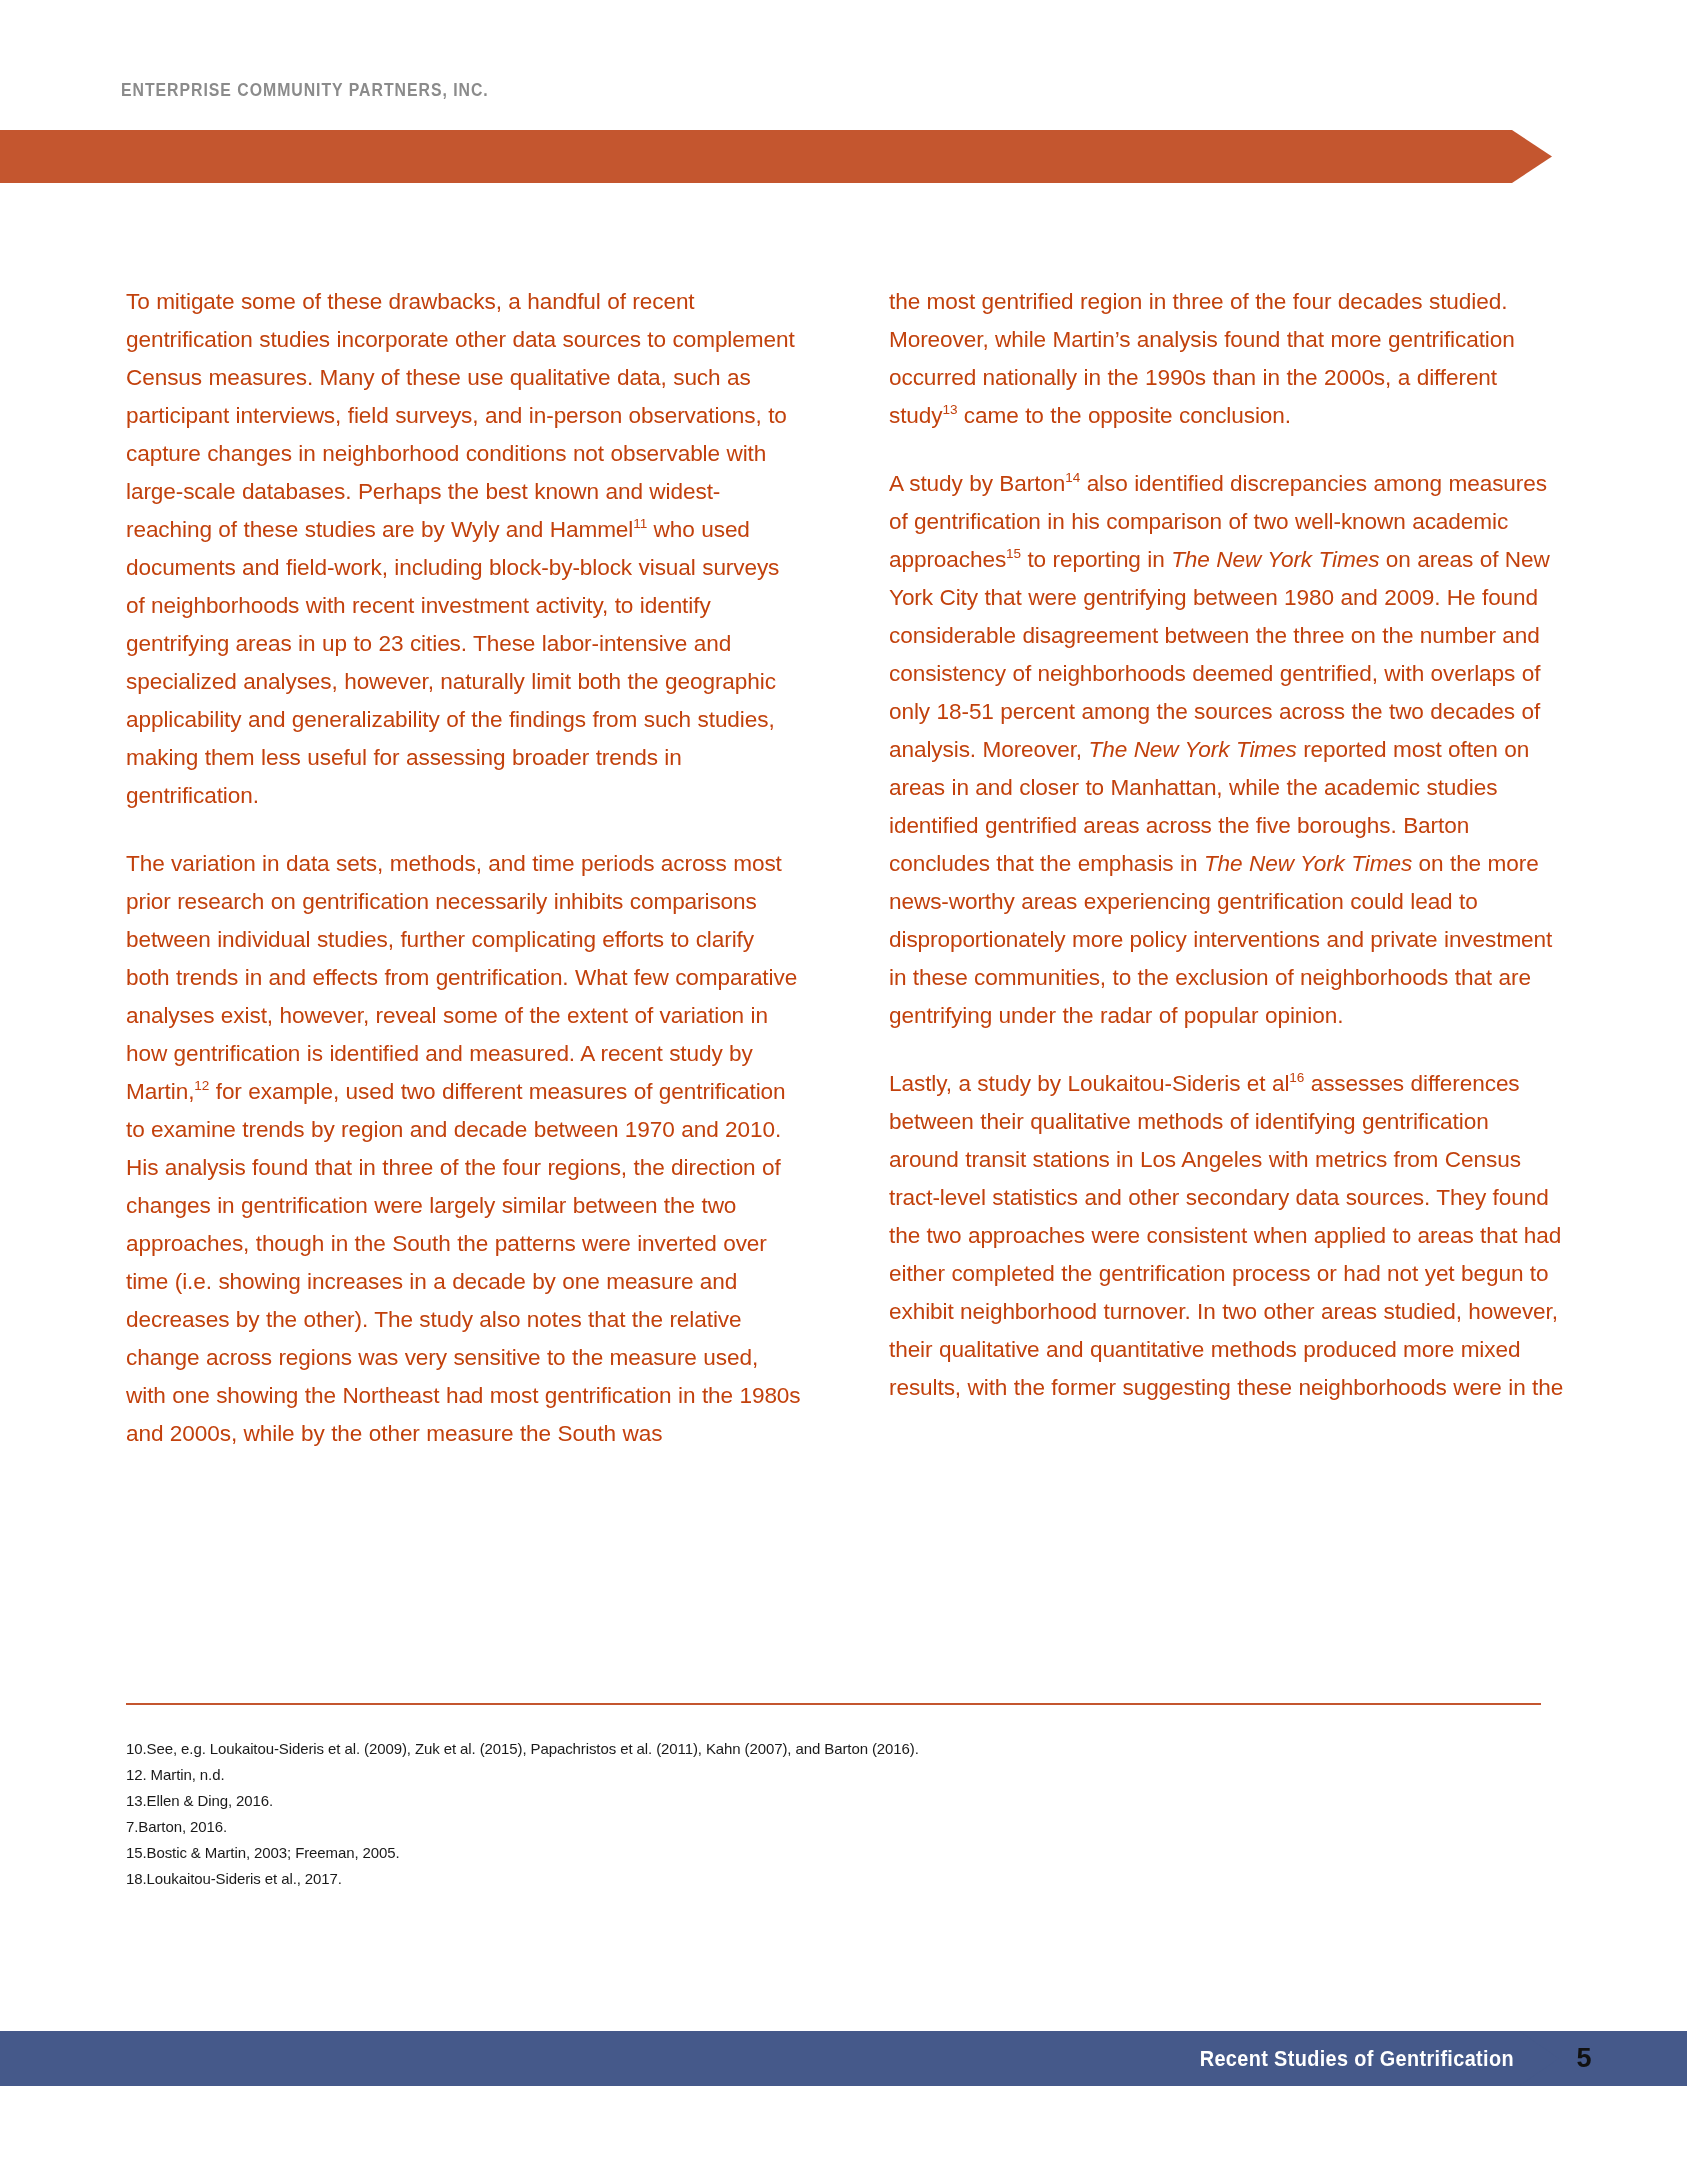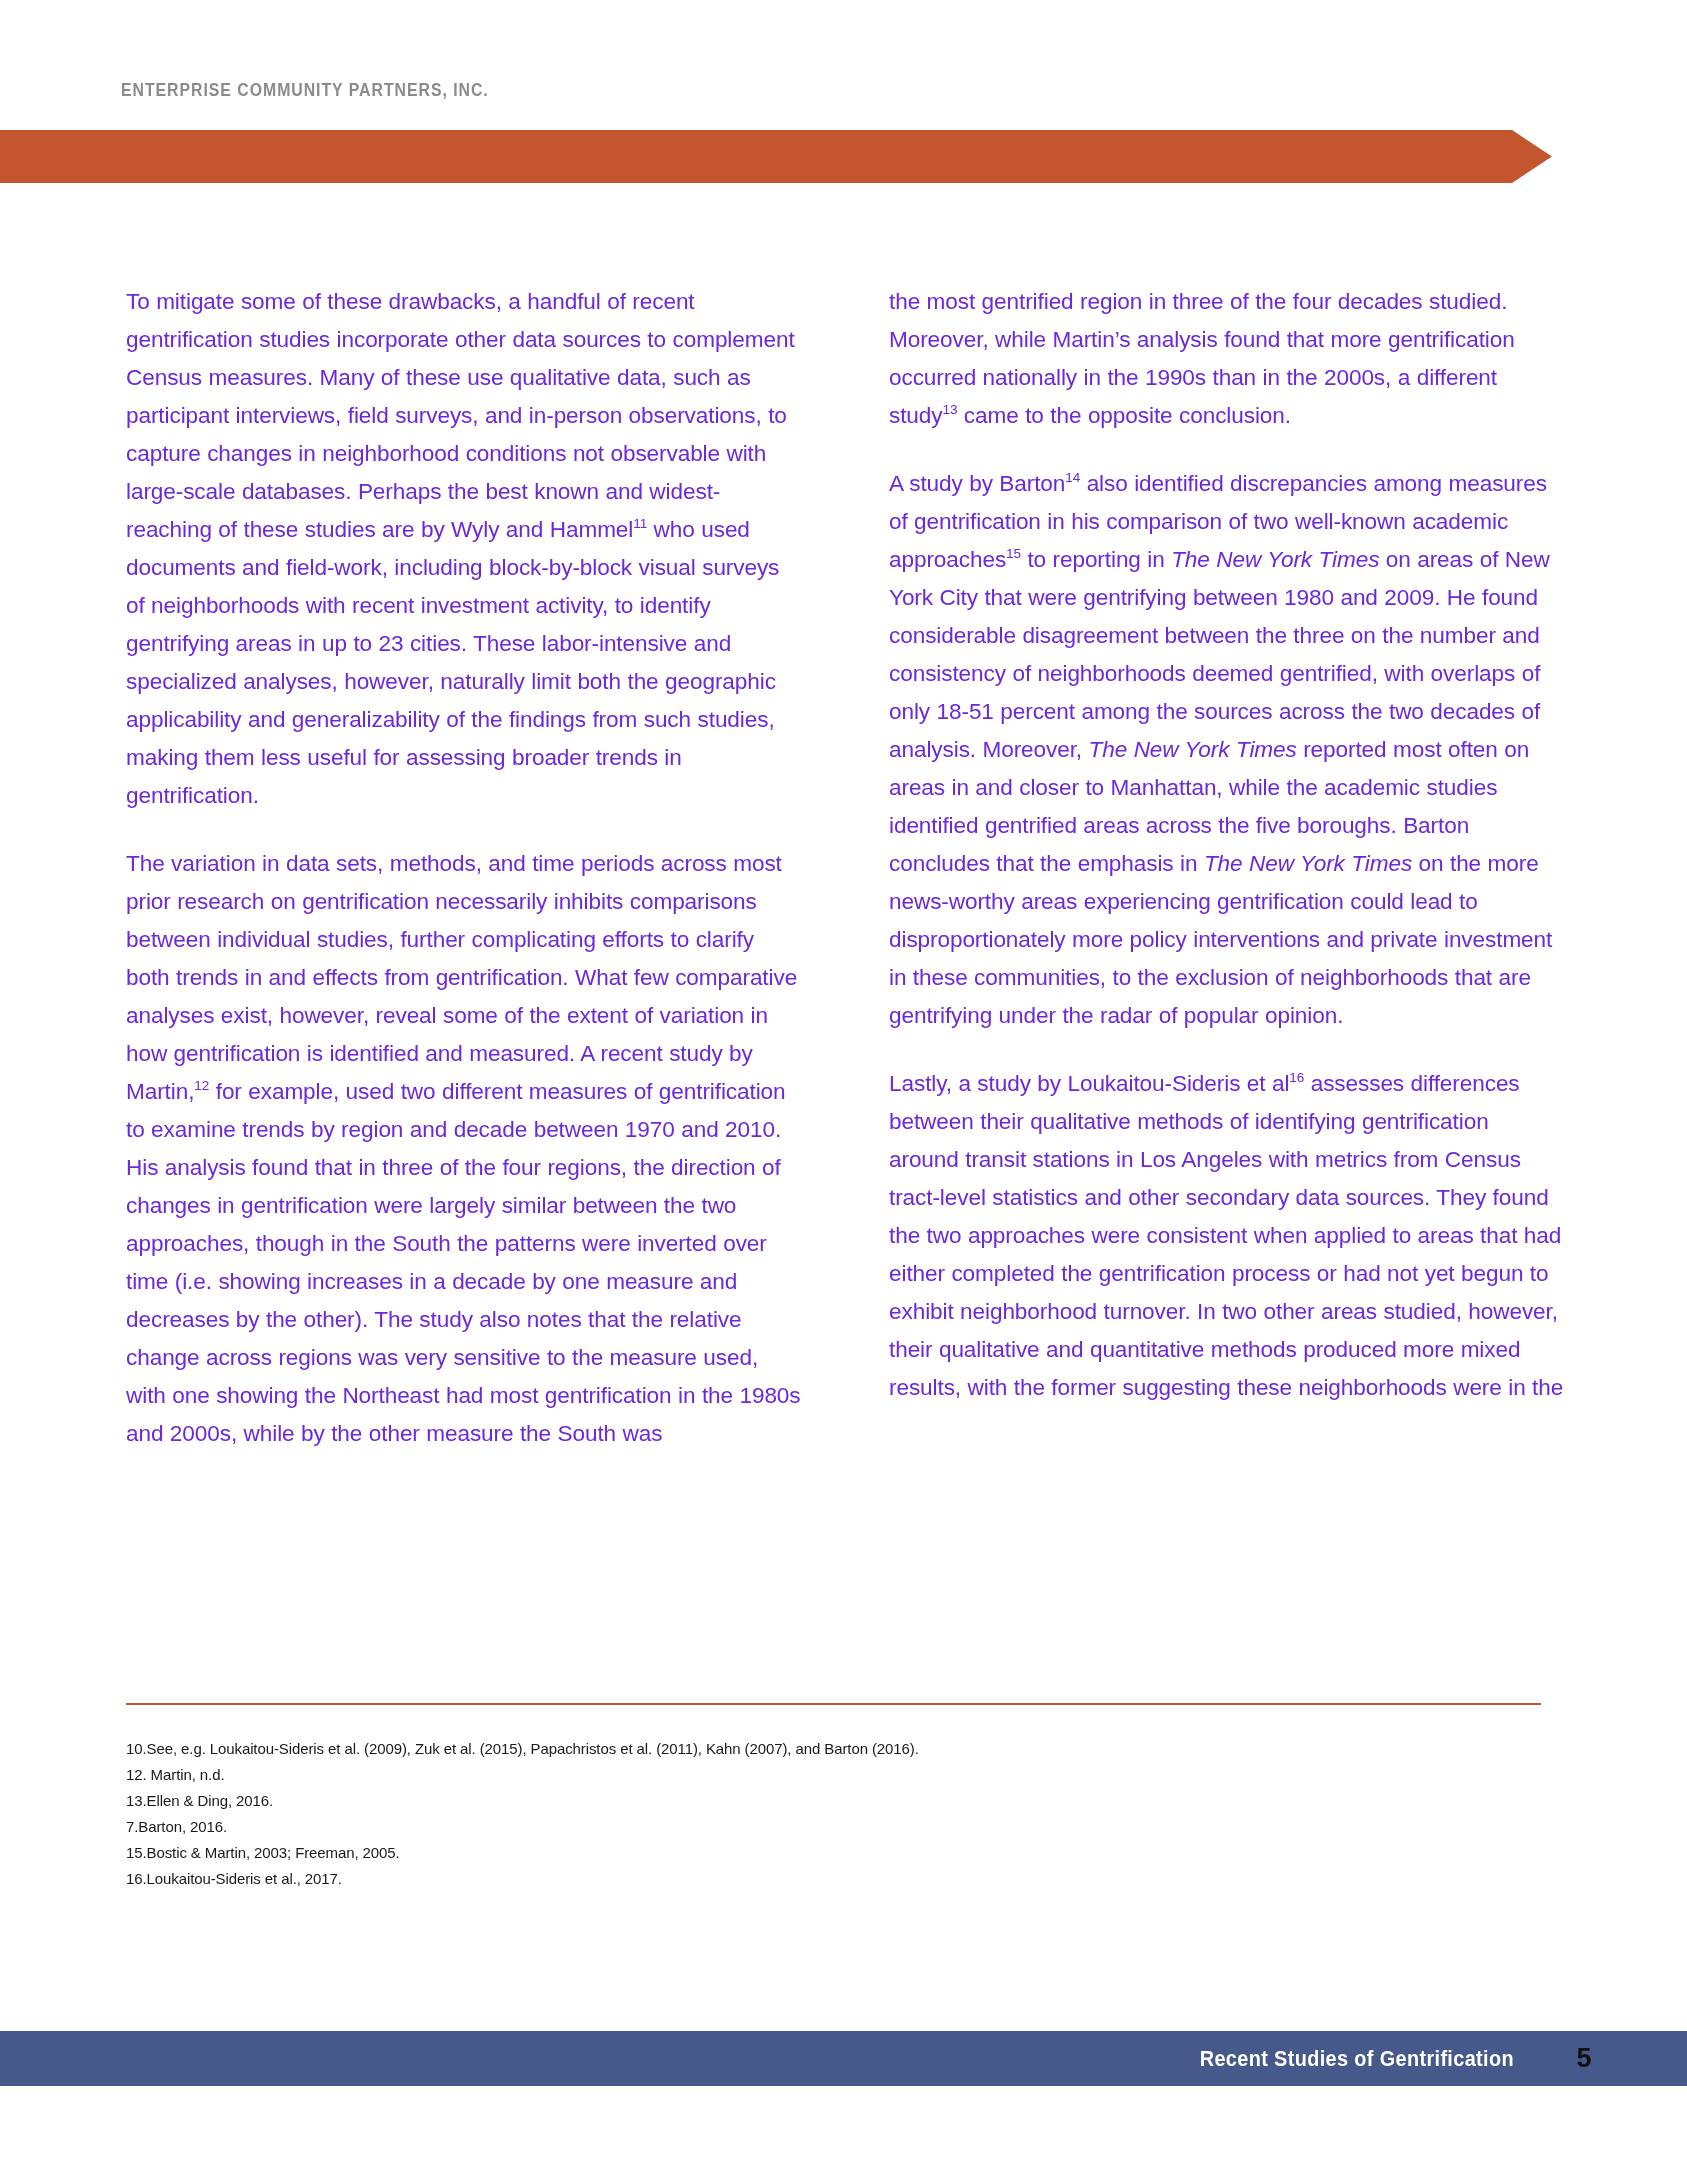--- a/index.html
+++ b/index.html
@@ -51,21 +51,21 @@
     display: flex;
     justify-content: space-between;
   }
   .column {
     width: 675px;
   }
   .para {
     font-size: 22.6px;
     line-height: 38px;
     margin: 0 0 30px 0;
-    color: #6d28d9;
+    color: #c2410c;
     letter-spacing: -0.1px;
     word-spacing: 0.3px;
   }
   .para:last-child { margin-bottom: 16px; }
   .para i { font-style: italic; }
   sup {
     font-size: 0.60em;
     vertical-align: super;
     line-height: 0;
   }
@@ -166,20 +166,20 @@
   </div>
 </div>
 
 <div id="footnote-rule"></div>
 <div id="footnotes">
   <div class="footnote">10.See, e.g. Loukaitou-Sideris et al. (2009), Zuk et al. (2015), Papachristos et al. (2011), Kahn (2007), and Barton (2016).</div>
   <div class="footnote">12.  Martin, n.d.</div>
   <div class="footnote">13.Ellen &amp; Ding, 2016.</div>
   <div class="footnote">7.Barton, 2016.</div>
   <div class="footnote">15.Bostic &amp; Martin, 2003; Freeman, 2005.</div>
-  <div class="footnote">16.Loukaitou-Sideris et al., 2017.</div>
+  <div class="footnote">18.Loukaitou-Sideris et al., 2017.</div>
 </div>
 
 <div id="footer-bar"></div>
 <div id="footer-arrow"></div>
 <div id="footer-label">Recent Studies of Gentrification</div>
 <div id="page-number">5</div>
 
 
 </body></html>

